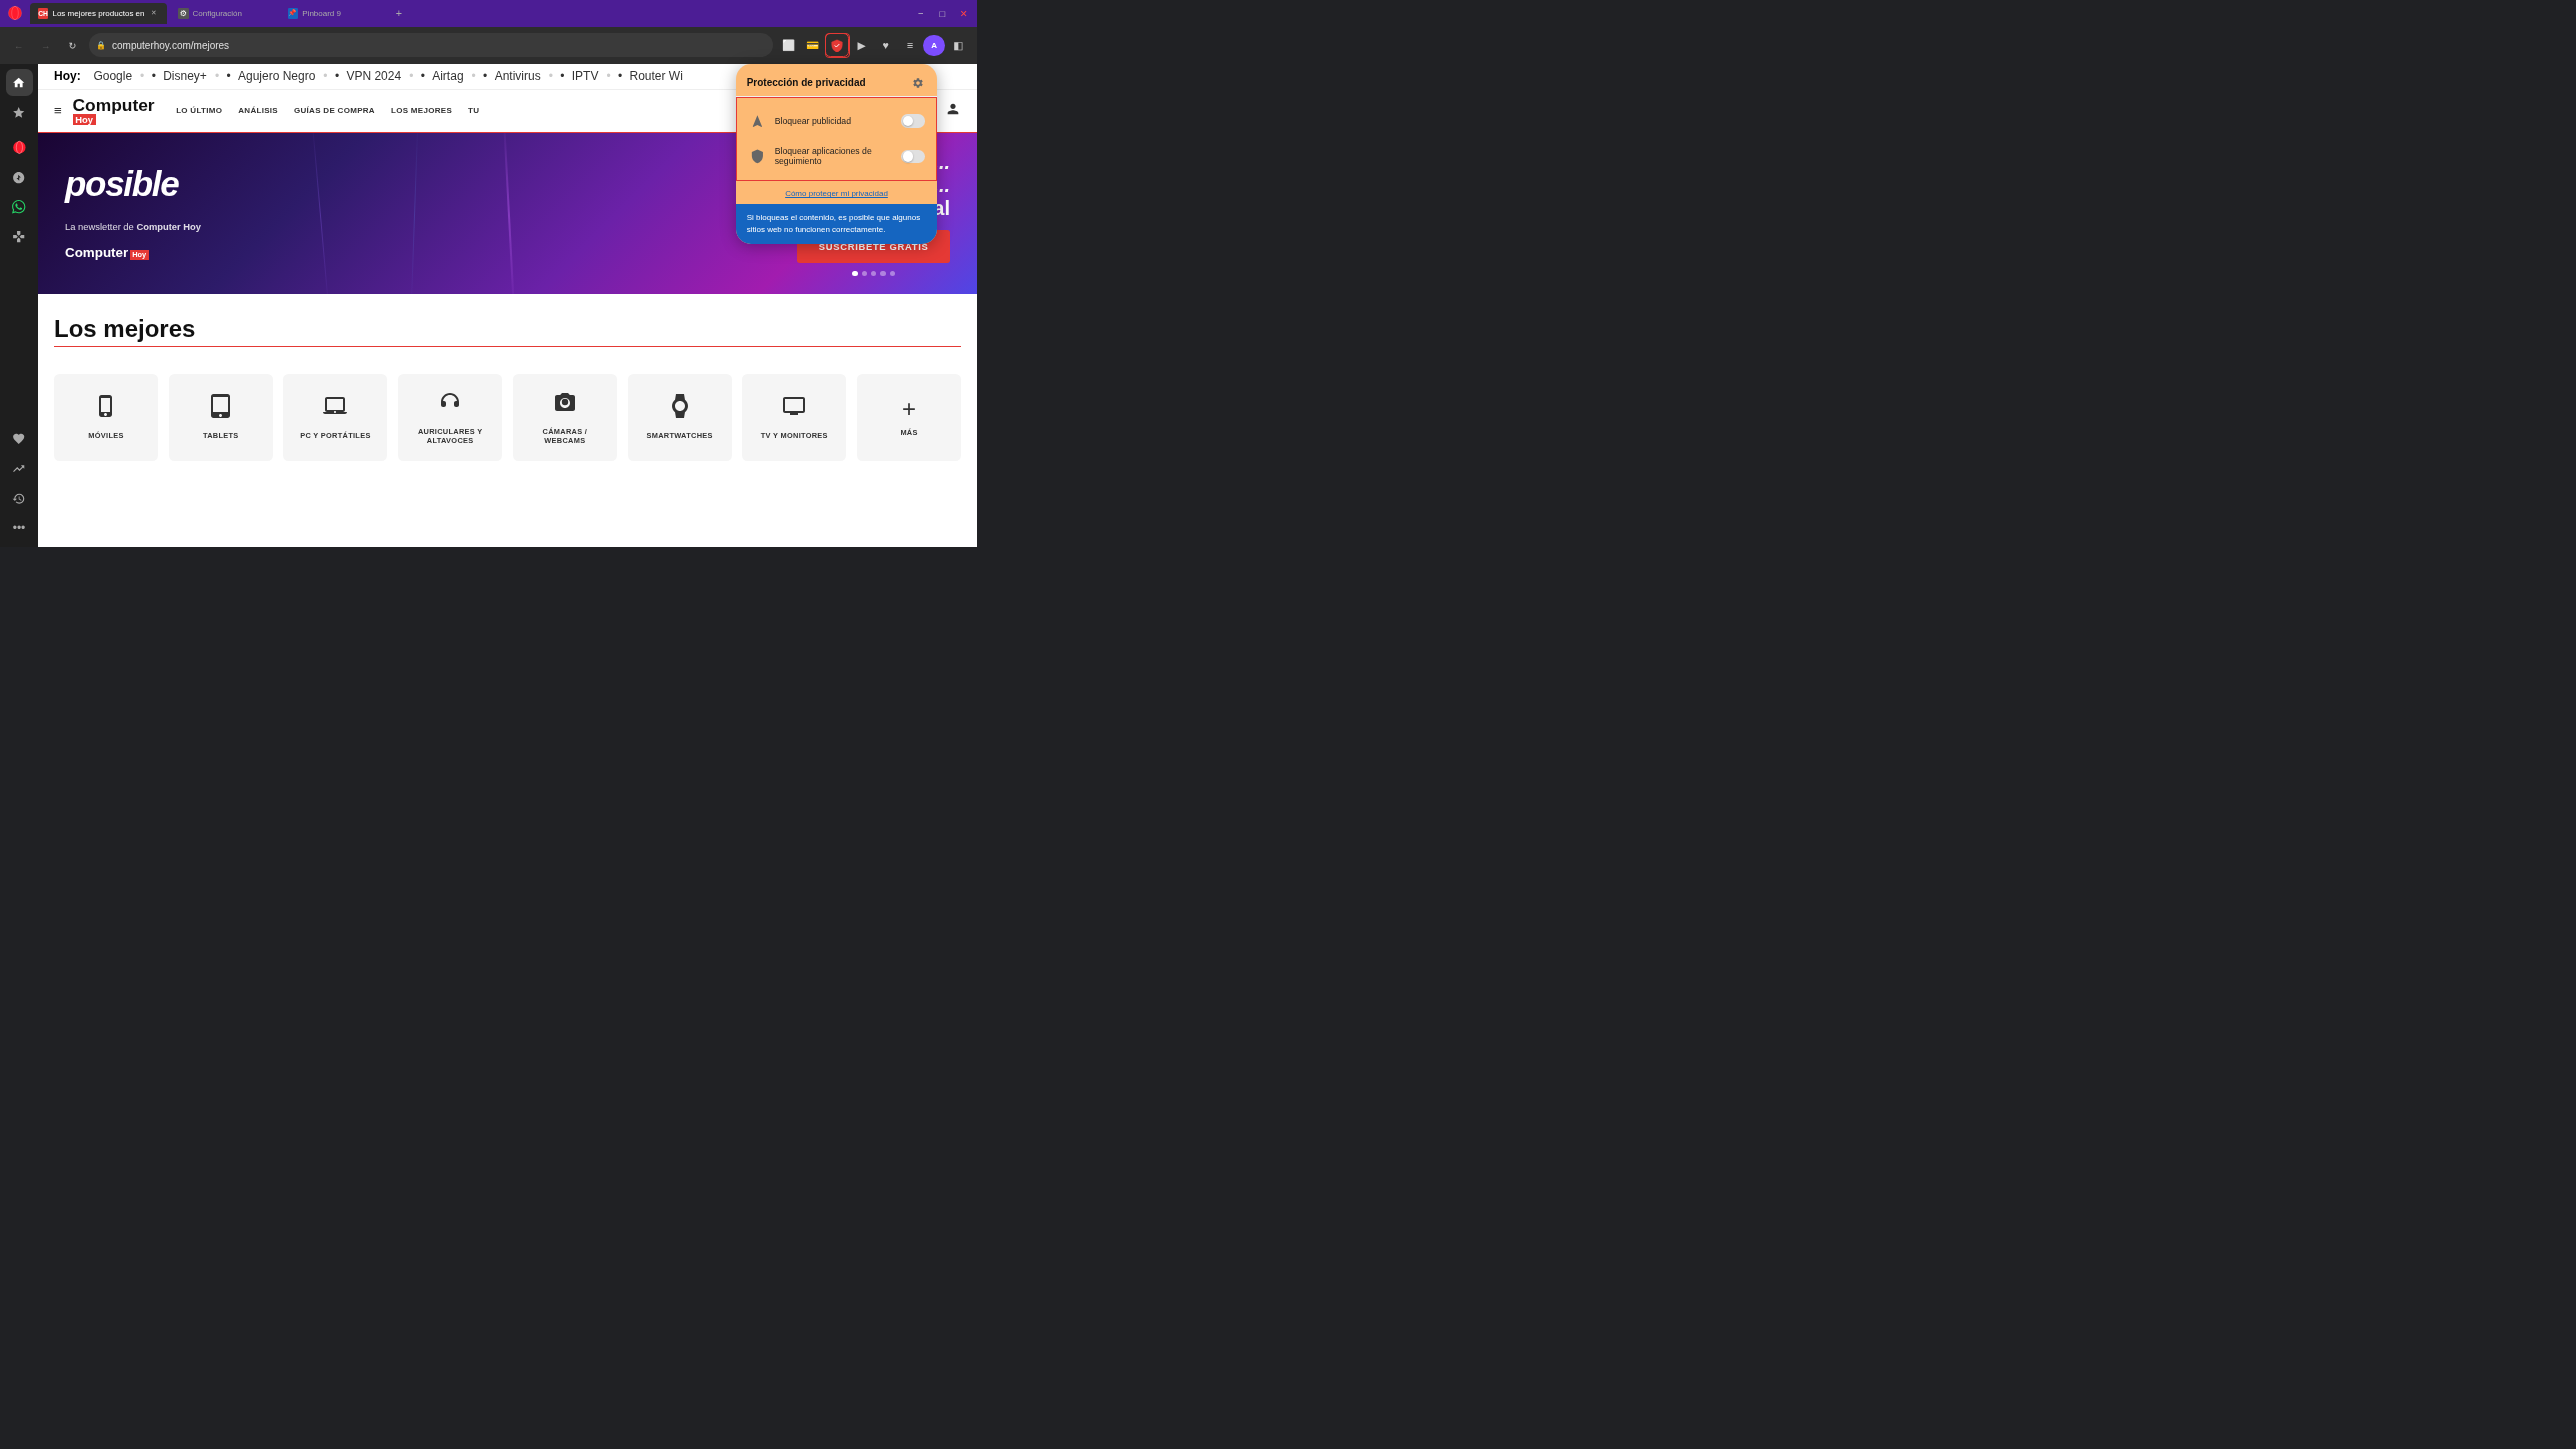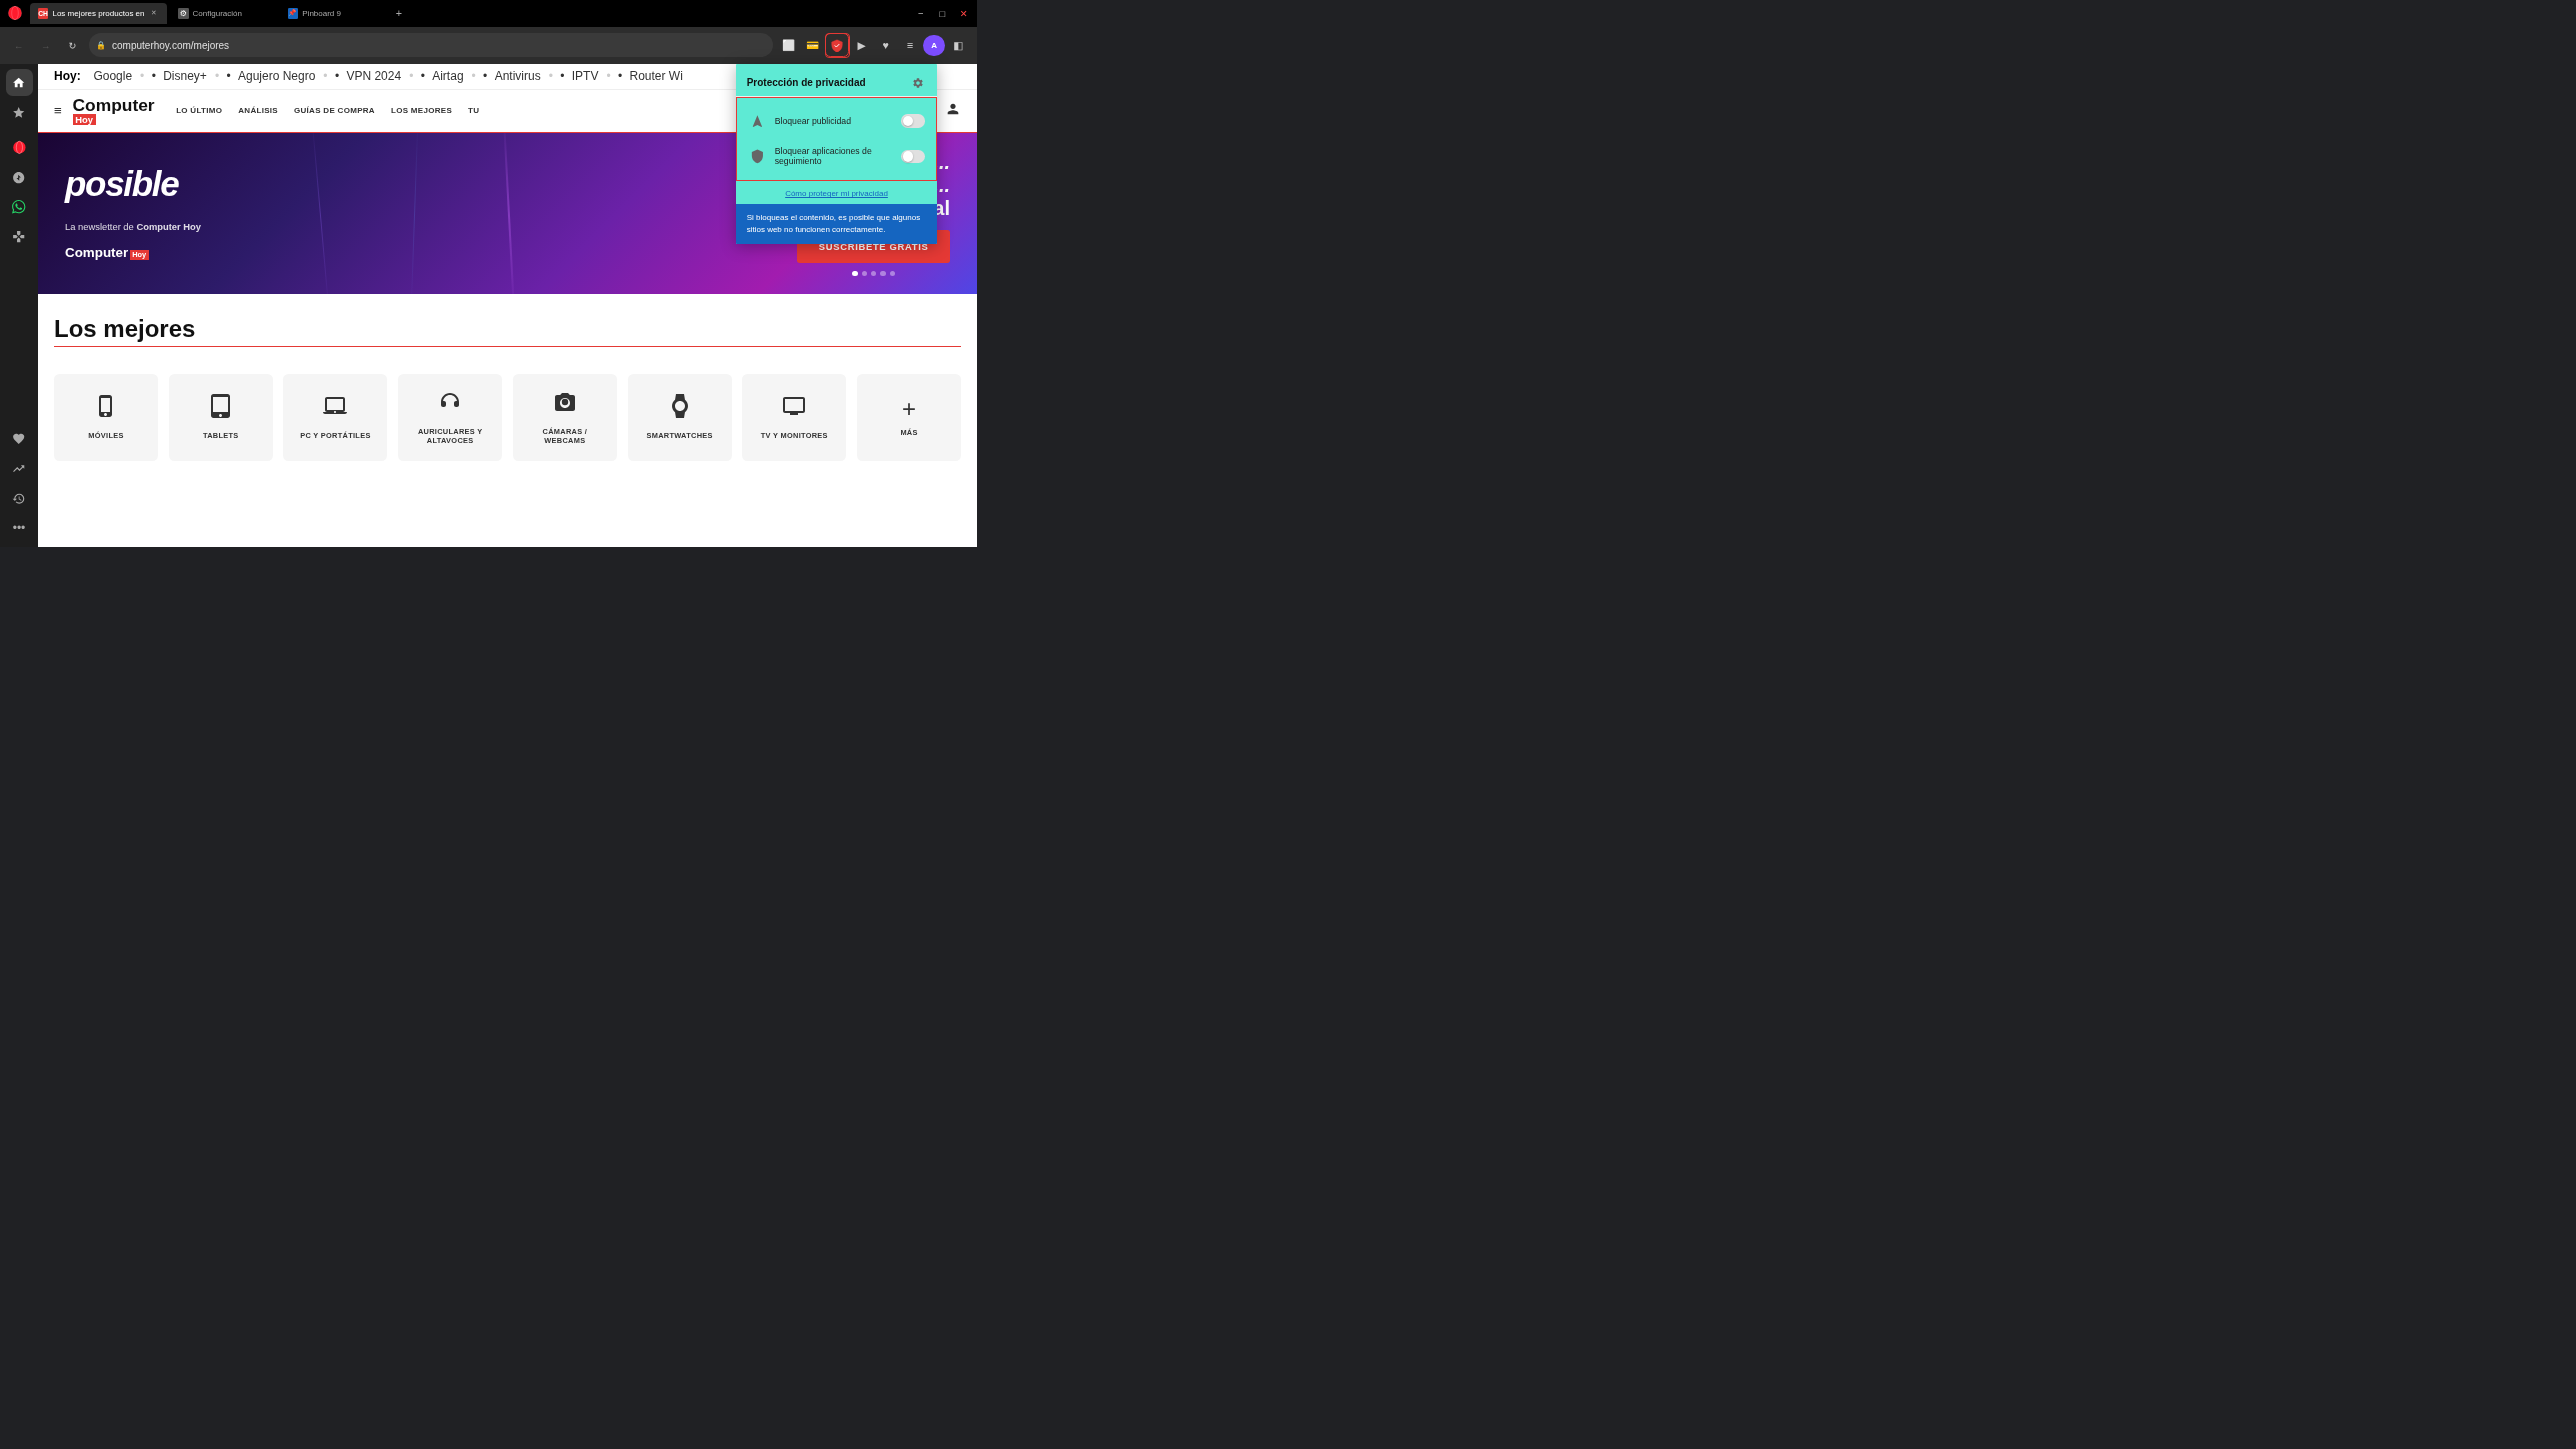--- a/index.html
+++ b/index.html
@@ -19,21 +19,21 @@
       display: flex;
       flex-direction: column;
     }
 
     
     .tab-bar {
       display: flex;
       align-items: center;
       height: 27px;
       padding: 0 5.4px;
-      background: #000000;
+      background: #4c1d95;
       gap: 2.7px;
     }
 
     .opera-logo {
       width: 19px;
       height: 19px;
       margin-right: 2.7px;
       flex-shrink: 0;
       display: flex;
       align-items: center;
@@ -488,22 +488,22 @@
       text-transform: uppercase;
       letter-spacing: 0.3px;
     }
 
     
     .privacy-panel {
       position: absolute;
       top: 64px;
       right: 40px;
       width: 201px;
-      background: #5eead4;
-      border-radius: 1px;
+      background: #fdba74;
+      border-radius: 15px;
       box-shadow: 0 2.7px 16px rgba(0,0,0,0.3);
       z-index: 100;
       overflow: hidden;
     }
 
     .privacy-header {
       display: flex;
       align-items: center;
       justify-content: space-between;
       padding: 10.7px 10.7px 5.4px;

